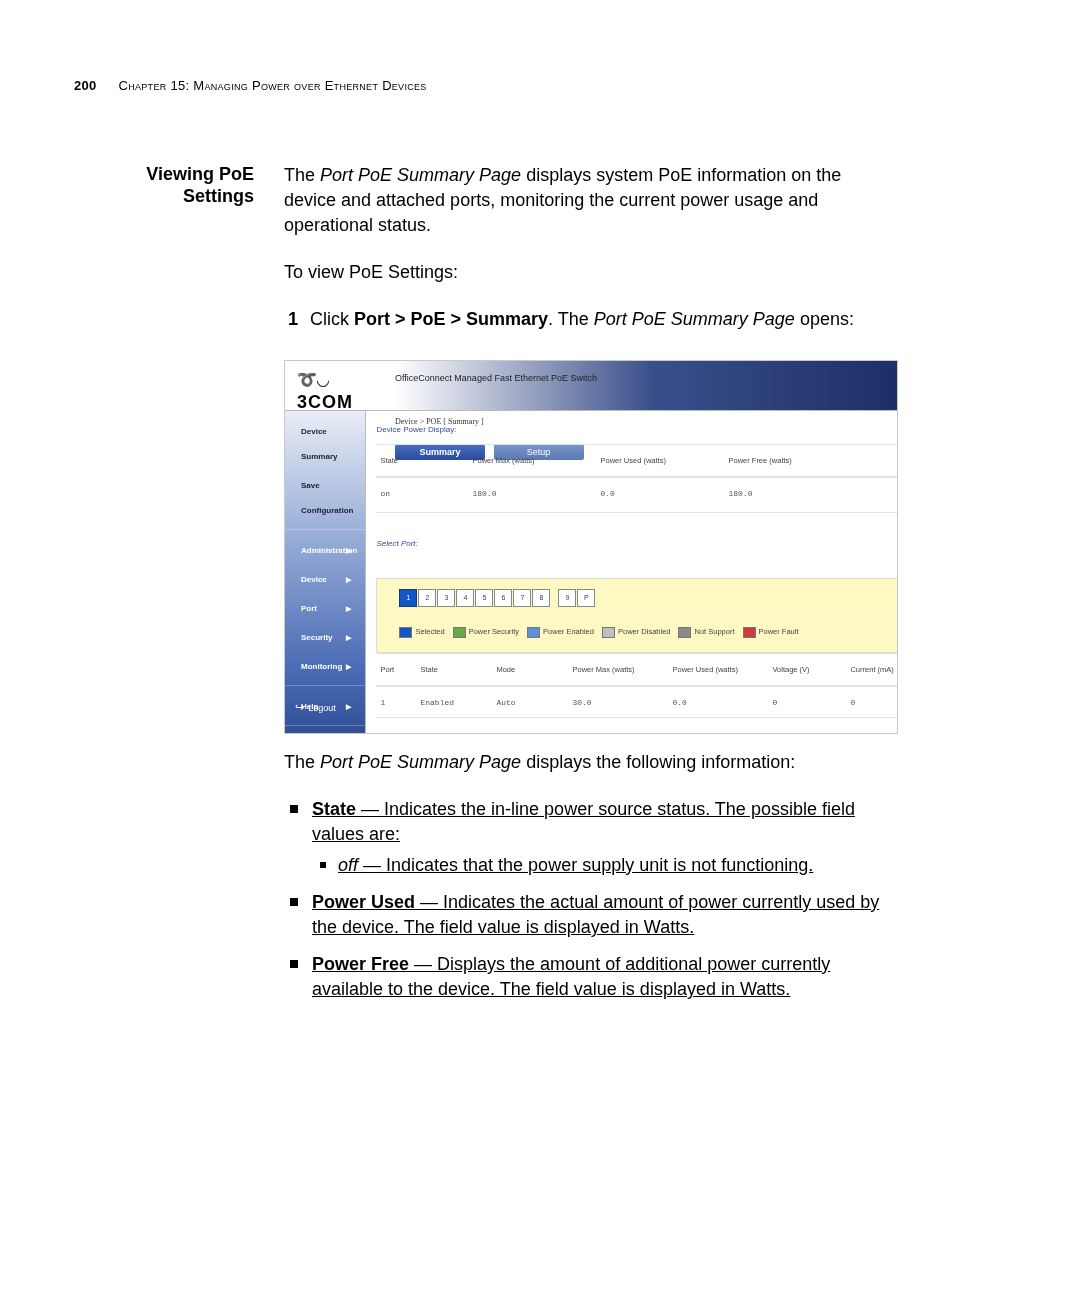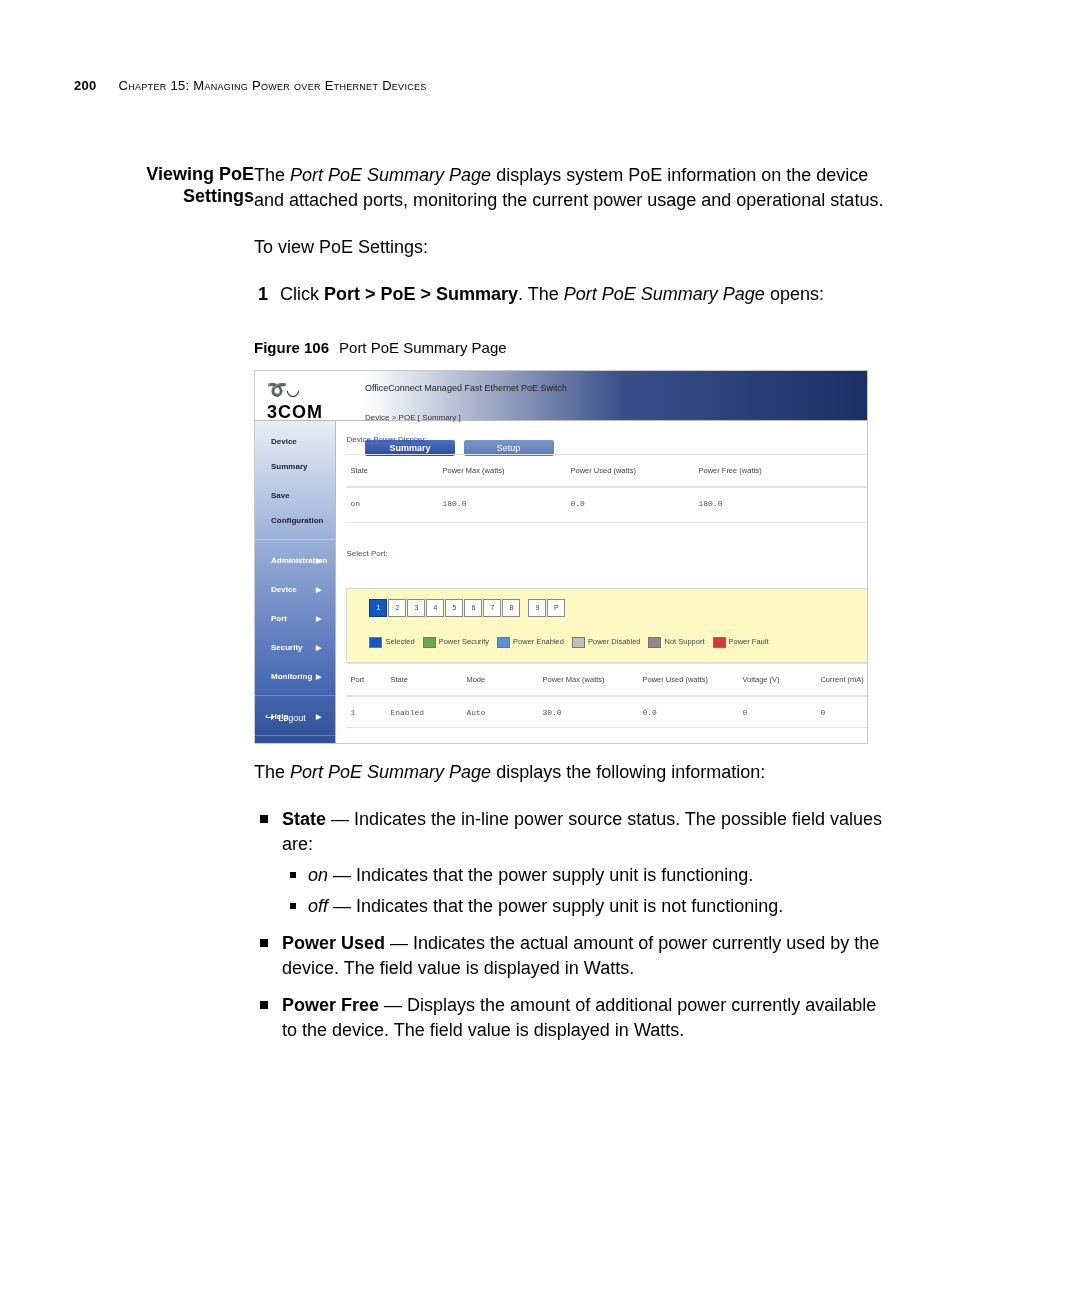--- a/index.html
+++ b/index.html
@@ -1,45 +1,45 @@
 <!DOCTYPE html>
 <html><head>
 <meta charset="utf-8">
 <style>
   html,body{margin:0;padding:0;background:#fff;font-family:Arial,Helvetica,sans-serif;color:#000;}
   .page{width:981px;min-height:1296px;padding:78px 96px 40px 74px;box-sizing:border-box;}
   .running-head{font-size:13px;letter-spacing:.3px;font-variant:small-caps;margin-bottom:70px;}
   .running-head .pg{font-weight:700;margin-right:18px;}
-  .two-col{display:flex;}
+  .two-col{display:flex;gap:30px;}
   .lcol{width:180px;flex:0 0 180px;font-size:18px;line-height:22px;text-align:right;}
   .lcol .side-heading{font-weight:700;}
   .rcol{flex:1;font-size:18px;line-height:25px;}
   .rcol p{margin:0 0 22px 0;}
   .step-row{display:flex;gap:12px;margin-bottom:28px;}
   .step-num{width:14px;text-align:right;font-weight:700;}
   .fig-cap{font-size:15px;margin:6px 0 10px 0;}
   .fig-cap .b{font-weight:700;margin-right:10px;}
   .em{font-style:italic;}
   .b{font-weight:700;}
   .sub-heading{font-weight:700;font-size:19px;margin:26px 0 12px 0;}
   ul.sq{list-style:none;padding:0;margin:0;}
-  ul.sq > li{position:relative;padding-left:28px;margin-bottom:12px;}
+  ul.sq > li{position:relative;padding-left:28px;margin-bottom:12px;text-decoration:underline;}
   ul.sq > li:before{content:"";position:absolute;left:6px;top:8px;width:8px;height:8px;background:#000;}
   ul.sq2{list-style:none;padding:0;margin:6px 0 0 0;}
   ul.sq2 > li{position:relative;padding-left:26px;margin-bottom:6px;}
   ul.sq2 > li:before{content:"";position:absolute;left:8px;top:9px;width:6px;height:6px;background:#000;}
 
   
   .shot{width:612px;height:372px;border:1px solid #c9c9c9;background:#fff;font-family:Tahoma,Arial,sans-serif;position:relative;overflow:hidden;}
   .shot .banner{height:49px;background:linear-gradient(90deg,#fff 0%,#fff 18%,#3a4f8a 60%,#1d2f66 100%);border-bottom:1px solid #bbb;display:flex;align-items:flex-start;}
   .shot .logo{width:96px;padding:6px 0 0 12px;}
   .shot .logo .swirl{font-size:16px;color:#333;letter-spacing:-1px;}
   .shot .logo .brand{font-size:18px;font-weight:700;letter-spacing:1px;color:#000;margin-top:-2px;}
   .shot .banner-right{padding:5px 0 0 2px;font-size:9px;color:#222;}
-  .shot .crumb{font-size:8px;color:#333;margin-top:4px;}
+  .shot .crumb{font-size:8px;color:#333;margin-top:18px;font-family:Liberation Serif, serif;}
   .shot .tabs{margin-top:6px;}
   .shot .tab{display:inline-block;width:90px;height:16px;line-height:16px;text-align:center;font-size:9px;color:#fff;border-radius:2px;margin-right:6px;}
   .shot .tab.active{background:linear-gradient(#4a72c4,#2a4a9a);font-weight:700;}
   .shot .tab.inactive{background:linear-gradient(#7a97c8,#5a79b5);}
   .shot .body{display:flex;height:calc(100% - 49px);}
   .shot .side{width:96px;background:linear-gradient(180deg,#e8edf6 0%,#9fb3da 35%,#4a6bb5 80%,#304f95 100%);color:#fff;font-size:8px;border-right:1px solid #bbb;box-sizing:border-box;}
   .shot .side .grp{padding:6px 8px 4px 8px;border-bottom:1px solid rgba(255,255,255,.25);font-weight:700;}
   .shot .side .grp.t{color:#223;border-color:#bcc8e0;}
   .shot .side .item{padding:2px 0 2px 8px;position:relative;}
   .shot .side .item .arw{position:absolute;right:6px;top:2px;font-size:7px;color:inherit;}
@@ -85,23 +85,20 @@
       </p>
       <p>To view PoE Settings:</p>
 
       <div class="step-row">
         <div class="step-num">1</div>
         <div>
           <span>Click </span><span class="b">Port &gt; PoE &gt; Summary</span><span>. The </span><span class="em">Port PoE Summary Page</span><span> opens:</span>
         </div>
       </div>
 
-      <div class="fig-cap">
-        <span class="b">Figure 106</span><span>Port PoE Summary Page</span>
-      </div>
 
       <div class="shot">
         <div class="banner">
           <div class="logo">
             <div class="swirl">➰​◡</div>
             <div class="brand">3COM</div>
           </div>
           <div class="banner-right">
             <div>OfficeConnect Managed Fast Ethernet PoE Switch</div>
             <div class="crumb">Device &gt; POE [ Summary ]</div>
@@ -141,21 +138,21 @@
               </div>
               <div class="trow" style="position:relative;height:34px;">
                 <div class="tcell c1">on</div>
                 <div class="tcell c2">180.0</div>
                 <div class="tcell c3">0.0</div>
                 <div class="tcell c4">180.0</div>
 
               </div>
             </div>
 
-            <div class="sheading" style="margin-top:18px;">Select Port:</div>
+            <div class="sheading" style="margin-top:18px;font-style:italic;">Select Port:</div>
             <div class="port-panel">
               <div class="port-strip">
                 <div class="port sel">1</div>
                 <div class="port">2</div>
                 <div class="port">3</div>
                 <div class="port">4</div>
                 <div class="port">5</div>
                 <div class="port">6</div>
                 <div class="port">7</div>
                 <div class="port">8</div>
@@ -200,21 +197,20 @@
 
       <p style="margin-top:16px;">
         <span>The </span><span class="em">Port PoE Summary Page</span><span> displays the following information:</span>
       </p>
 
 
       <ul class="sq">
         <li>
           <span class="b">State</span><span> — Indicates the in-line power source status. The possible field values are:</span>
           <ul class="sq2">
-            <li><span class="em">on</span><span> — Indicates that the power supply unit is functioning.</span></li>
             <li><span class="em">off</span><span> — Indicates that the power supply unit is not functioning.</span></li>
           </ul>
         </li>
         <li><span class="b">Power Used</span><span> — Indicates the actual amount of power currently used by the device. The field value is displayed in Watts.</span></li>
         <li><span class="b">Power Free</span><span> — Displays the amount of additional power currently available to the device. The field value is displayed in Watts.</span></li>
       </ul>
 
     </div>
   </div>
 </div>

